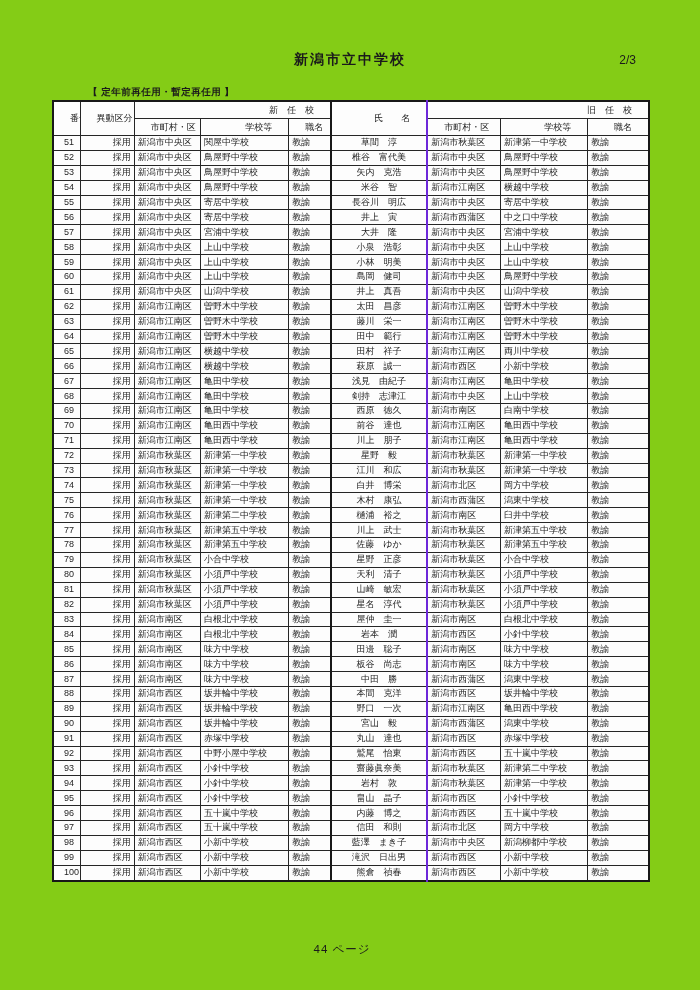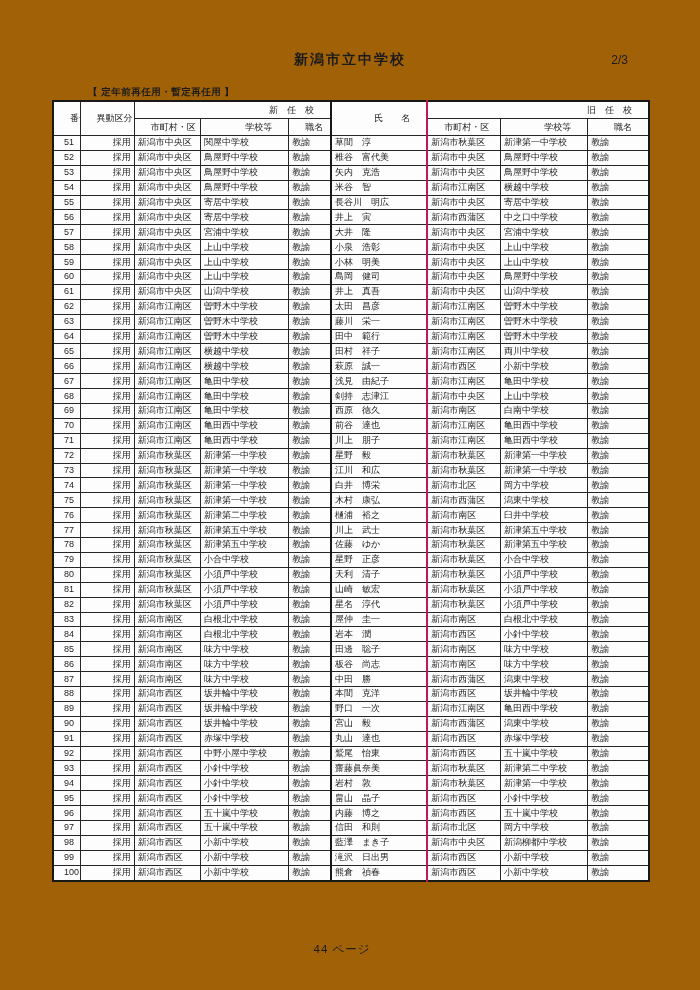--- a/index.html
+++ b/index.html
@@ -2,28 +2,28 @@
 <html><head>
 <meta charset="utf-8">
 <style>
   html,body { margin:0; padding:0; }
   body {
     width:700px; height:990px;
     background:#ffffff;
     font-family:"Liberation Sans", sans-serif;
     color:#1b1b1b;
   }
-  .sheet { position:relative; width:700px; height:990px; background:#a16207; overflow:hidden; }
+  .sheet { position:relative; width:700px; height:990px; background:#84cc16; overflow:hidden; }
 
   .doc-title {
     position:absolute; top:51px; left:0; width:700px;
     text-align:center; font-size:14px; font-weight:700; letter-spacing:2px;
   }
   .page-indicator {
-    position:absolute; top:53px; right:72px;
+    position:absolute; top:53px; right:64px;
     font-size:12px; font-weight:400;
   }
   .section-label {
     position:absolute; top:86px; left:88px;
     font-size:9.5px; font-weight:700; letter-spacing:0.5px;
   }
 
   table.roster {
     position:absolute; top:100px; left:52px;
     width:598px; border-collapse:collapse; table-layout:fixed;
@@ -42,25 +42,25 @@
   tbody td {
     font-size:9px; height:13.9px; line-height:1;
     padding:0 3px; color:#1e1e1e;
   }
   
   td.c-no { text-align:center; padding:0 10px; }
   td.c-category { text-align:right; }
   td.c-new_district, td.c-old_district,
   td.c-new_school, td.c-old_school,
   td.c-new_title, td.c-old_title { text-align:left; }
-  td.c-name { }
+  td.c-name { text-align:center; }
 
   
   th.sep-l, td.c-name { border-left:2px solid #181818; }
-  th.sep-r, td.c-name { border-right:2px solid #be185d; }
+  th.sep-r, td.c-name { border-right:2px solid #6d28d9; }
 
   .footer-page {
     position:absolute; top:942px; left:0; width:684px;
     text-align:center; font-size:11.5px; letter-spacing:1px;
   }
 </style>
 </head>
 <body>
 
 <div class="sheet">

